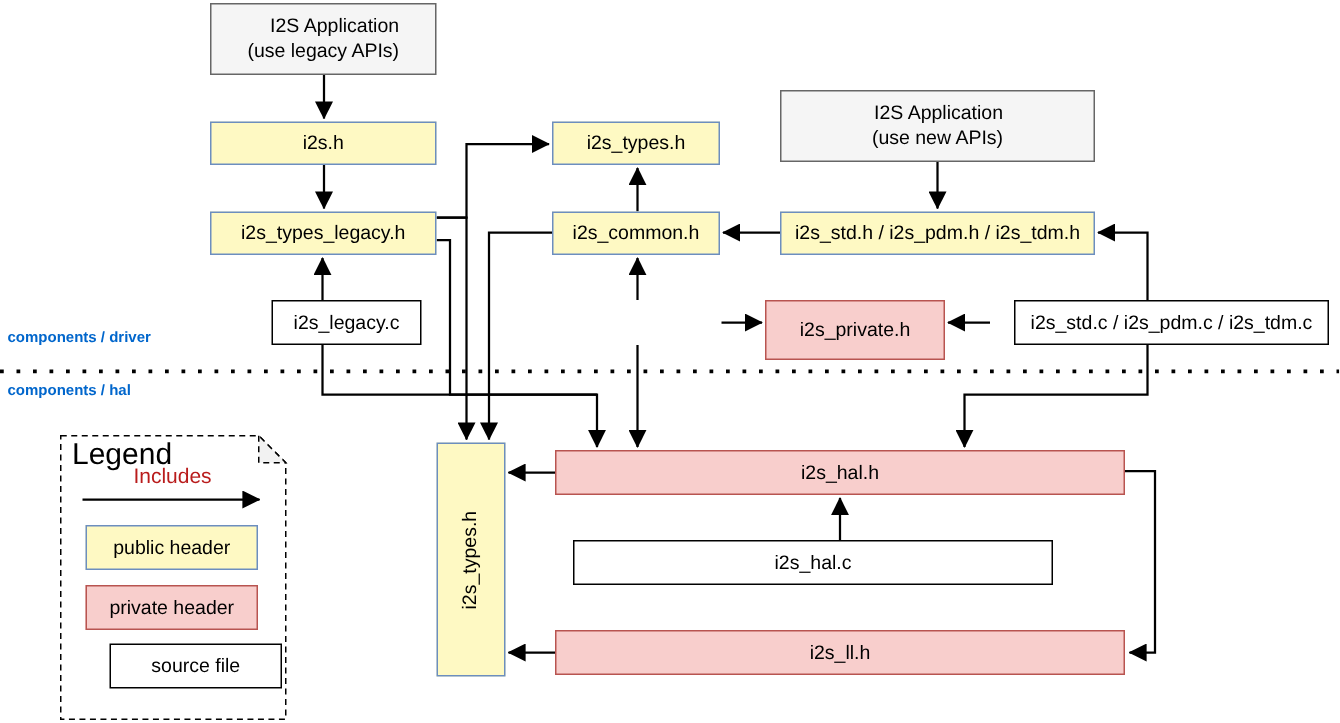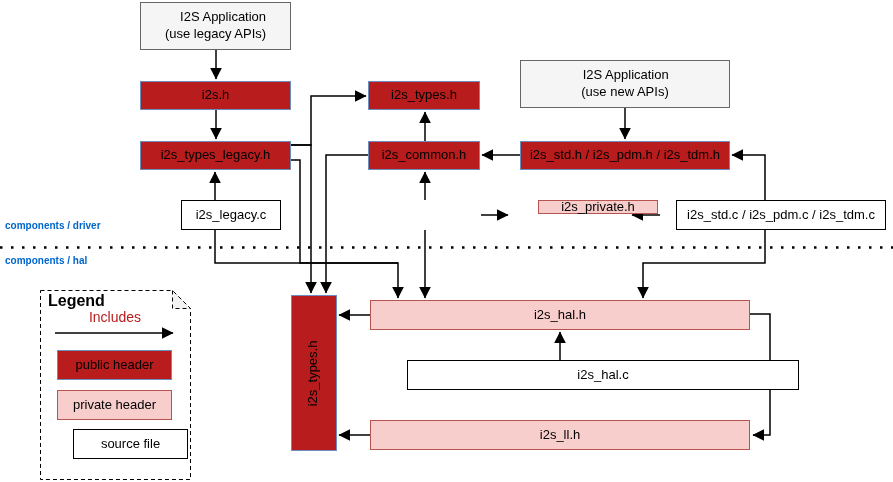--- a/index.html
+++ b/index.html
@@ -3,29 +3,29 @@
 <meta charset="utf-8">
 <style>
   html,body{margin:0;padding:0;background:#ffffff;}
   #diagram{position:relative;width:893px;height:482px;background:#ffffff;overflow:hidden;
            font-family:"Liberation Sans","DejaVu Sans",sans-serif;}
   #legend-note{position:absolute;left:40px;top:290px;z-index:0;}
   #edge-layer-svg{position:absolute;left:0;top:0;z-index:1;}
   .node{position:absolute;display:flex;align-items:center;justify-content:center;
         text-align:right;font-size:13px;color:#000;box-sizing:border-box;z-index:2;line-height:1.3;}
   .node span{white-space:pre-line;}
-  .node.public{background:#b91c1c;border:1px solid #6c8ebf;}
+  .node.public{background:#fef9c3;border:1px solid #6c8ebf;}
   .node.private{background:#f8cecc;border:1px solid #b85450;}
   .node.source{background:#ffffff;border:1px solid #000000;margin-left:16px;}
   .node.app{background:#f5f5f5;border:1px solid #666666;}
   .node.vertical span{transform:rotate(-90deg);white-space:nowrap;}
   .section-label{position:absolute;font-weight:bold;font-size:10px;color:#0066cc;z-index:2;white-space:nowrap;}
   #section-driver{left:5px;top:220px;}
   #section-hal{left:5px;top:255px;}
-  #legend-title{position:absolute;left:48px;top:292px;font-weight:bold;font-size:16px;color:#000;z-index:2;}
+  #legend-title{position:absolute;left:48px;top:292px;font-weight:normal;font-size:20px;color:#000;z-index:2;}
   #legend-includes{position:absolute;left:55px;top:309px;width:120px;text-align:center;
                    font-size:14px;color:#b91c1c;z-index:2;}
 </style>
 </head>
 <body>
 
 <div id="diagram">
 
   <svg id="legend-note" width="152" height="191" viewBox="0 0 152 191">
     <path d="M0.5,0.5 L132.5,0.5 L150.5,18.5 L150.5,189.5 L0.5,189.5 Z" fill="#ffffff" stroke="#000000" stroke-width="1" stroke-dasharray="4 3"></path>
@@ -101,31 +101,31 @@
     <div class="node public" style="left: 368px; top: 141px; width: 112px; height: 29px;">
       <span>i2s_common.h</span>
     </div>
     <div class="node app" style="left: 520px; top: 60px; width: 210px; height: 48px;">
       <span>I2S Application
 (use new APIs)</span>
     </div>
     <div class="node public" style="left: 520px; top: 141px; width: 210px; height: 29px;">
       <span>i2s_std.h / i2s_pdm.h / i2s_tdm.h</span>
     </div>
-    <div class="node private" style="left: 510px; top: 200px; width: 120px; height: 14px; margin-left: 28px;">
+    <div class="node private" style="left: 510px; top: 200px; width: 120px; height: 40px;">
       <span>i2s_private.h</span>
     </div>
     <div class="node source" style="left: 660px; top: 200px; width: 210px; height: 30px;">
       <span>i2s_std.c / i2s_pdm.c / i2s_tdm.c</span>
     </div>
     <div class="node public vertical" style="left: 291px; top: 295px; width: 46px; height: 156px;">
       <span>i2s_types.h</span>
     </div>
     <div class="node private" style="left: 370px; top: 300px; width: 380px; height: 30px;">
       <span>i2s_hal.h</span>
     </div>
-    <div class="node source" style="left: 391px; top: 360px; width: 392px; height: 30px;">
+    <div class="node source" style="left: 366px; top: 360px; width: 320px; height: 30px;">
       <span>i2s_hal.c</span>
     </div>
     <div class="node private" style="left: 370px; top: 420px; width: 380px; height: 30px;">
       <span>i2s_ll.h</span>
     </div>
   </div>
 
 </body></html>

